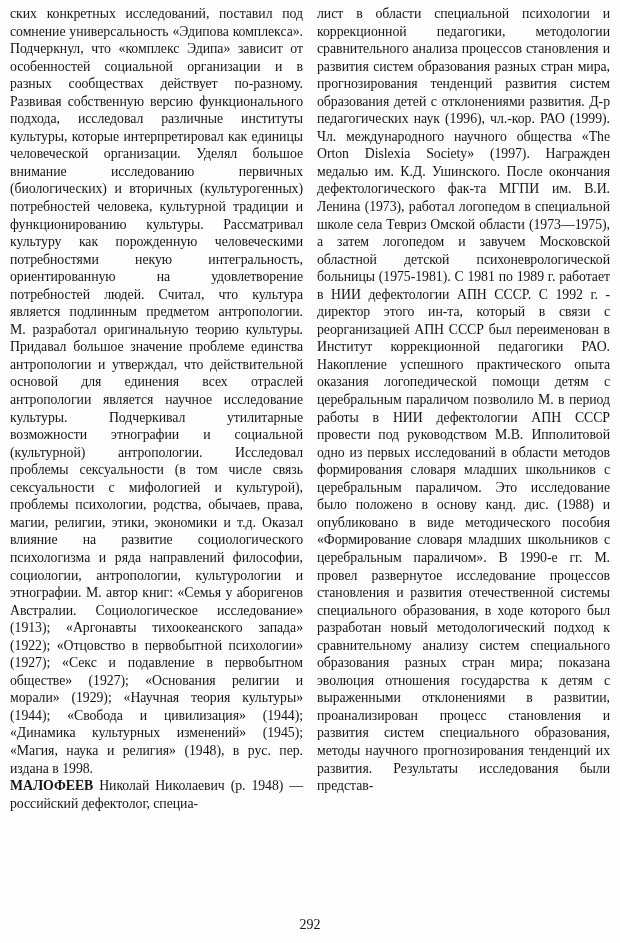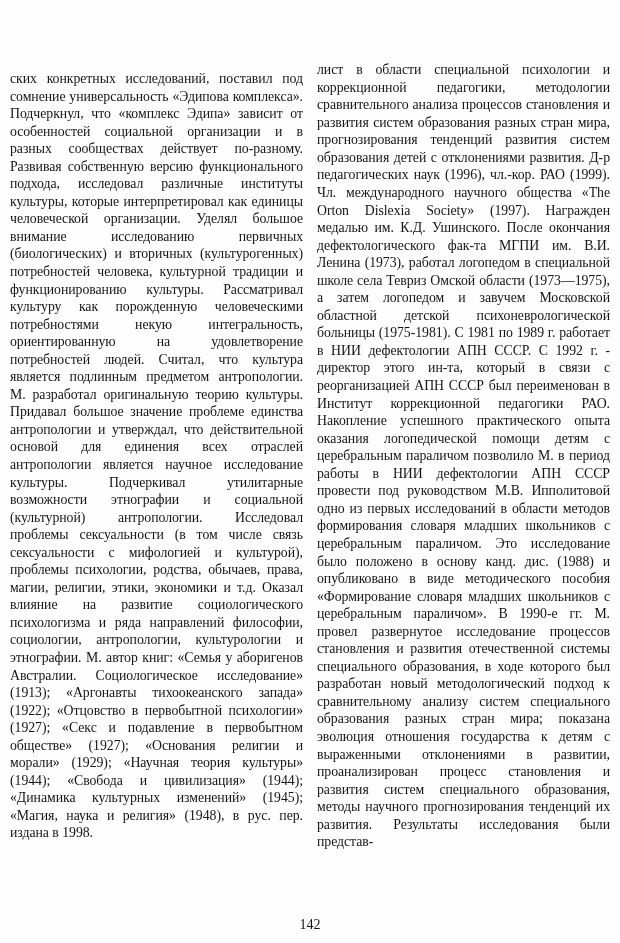--- a/index.html
+++ b/index.html
@@ -21,21 +21,20 @@
     padding: 5px 10px 0 10px;
     display: flex;
     flex-direction: column;
     background: #fefefe;
   }
   .columns {
     flex: 1 1 auto;
     display: flex;
     gap: 14px;
     overflow: hidden;
-    align-items: center;
   }
   .col {
     width: 293px;
     font-size: 13.8px;
     line-height: 17.55px;
     text-align: justify;
     text-justify: inter-word;
     hyphens: auto;
     -webkit-hyphens: auto;
     letter-spacing: -0.05px;
@@ -60,22 +59,23 @@
   }
 </style>
 </head>
 <body>
 
 <div class="page">
   <div class="columns">
 
     <div class="col">
       <p>ских конкретных исследований, поставил под сомнение универсальность «Эдипова комплекса». Подчеркнул, что «комплекс Эдипа» зависит от особенностей социальной организации и в разных сообществах действует по-разному. Развивая собственную версию функционального подхода, исследовал различные институты культуры, которые интерпретировал как единицы человеческой организации. Уделял большое внимание исследованию первичных (биологических) и вторичных (культурогенных) потребностей человека, культурной традиции и функционированию культуры. Рассматривал культуру как порожденную человеческими потребностями некую интегральность, ориентированную на удовлетворение потребностей людей. Считал, что культура является подлинным предметом антропологии. М. разработал оригинальную теорию культуры. Придавал большое значение проблеме единства антропологии и утверждал, что действительной основой для единения всех отраслей антропологии является научное исследование культуры. Подчеркивал утилитарные возможности этнографии и социальной (культурной) антропологии. Исследовал проблемы сексуальности (в том числе связь сексуальности с мифологией и культурой), проблемы психологии, родства, обычаев, права, магии, религии, этики, экономики и т.д. Оказал влияние на развитие социологического психологизма и ряда направлений философии, социологии, антропологии, культурологии и этнографии. М. автор книг: «Семья у аборигенов Австралии. Социологическое исследование» (1913); «Аргонавты тихоокеанского запада» (1922); «Отцовство в первобытной психологии» (1927); «Секс и подавление в первобытном обществе» (1927); «Основания религии и морали» (1929); «Научная теория культуры» (1944); «Свобода и цивилизация» (1944); «Динамика культурных изменений» (1945); «Магия, наука и религия» (1948), в рус. пер. издана в 1998.</p>
+      <p class="entry"><span class="headword">МАЛОФЕЕВ</span><span> Николай Николаевич (р. 1948) — российский дефектолог, специа-</span></p>
     </div>
 
     <div class="col">
       <p>лист в области специальной психологии и коррекционной педагогики, методологии сравнительного анализа процессов становления и развития систем образования разных стран мира, прогнозирования тенденций развития систем образования детей с отклонениями развития. Д-р педагогических наук (1996), чл.-кор. РАО (1999). Чл. международного научного общества «The Orton Dislexia Society» (1997). Награжден медалью им. К.Д. Ушинского. После окончания дефектологического фак-та МГПИ им. В.И. Ленина (1973), работал логопедом в специальной школе села Тевриз Омской области (1973—1975), а затем логопедом и завучем Московской областной детской психоневрологической больницы (1975-1981). С 1981 по 1989 г. работает в НИИ дефектологии АПН СССР. С 1992 г. - директор этого ин-та, который в связи с реорганизацией АПН СССР был переименован в Институт коррекционной педагогики РАО. Накопление успешного практического опыта оказания логопедической помощи детям с церебральным параличом позволило М. в период работы в НИИ дефектологии АПН СССР провести под руководством М.В. Ипполитовой одно из первых исследований в области методов формирования словаря младших школьников с церебральным параличом. Это исследование было положено в основу канд. дис. (1988) и опубликовано в виде методического пособия «Формирование словаря младших школьников с церебральным параличом». В 1990-е гг. М. провел развернутое исследование процессов становления и развития отечественной системы специального образования, в ходе которого был разработан новый методологический подход к сравнительному анализу систем специального образования разных стран мира; показана эволюция отношения государства к детям с выраженными отклонениями в развитии, проанализирован процесс становления и развития систем специального образования, методы научного прогнозирования тенденций их развития. Результаты исследования были представ-</p>
     </div>
 
   </div>
 
-  <div class="page-number">142</div>
+  <div class="page-number">292</div>
 </div>
 
 </body></html>

